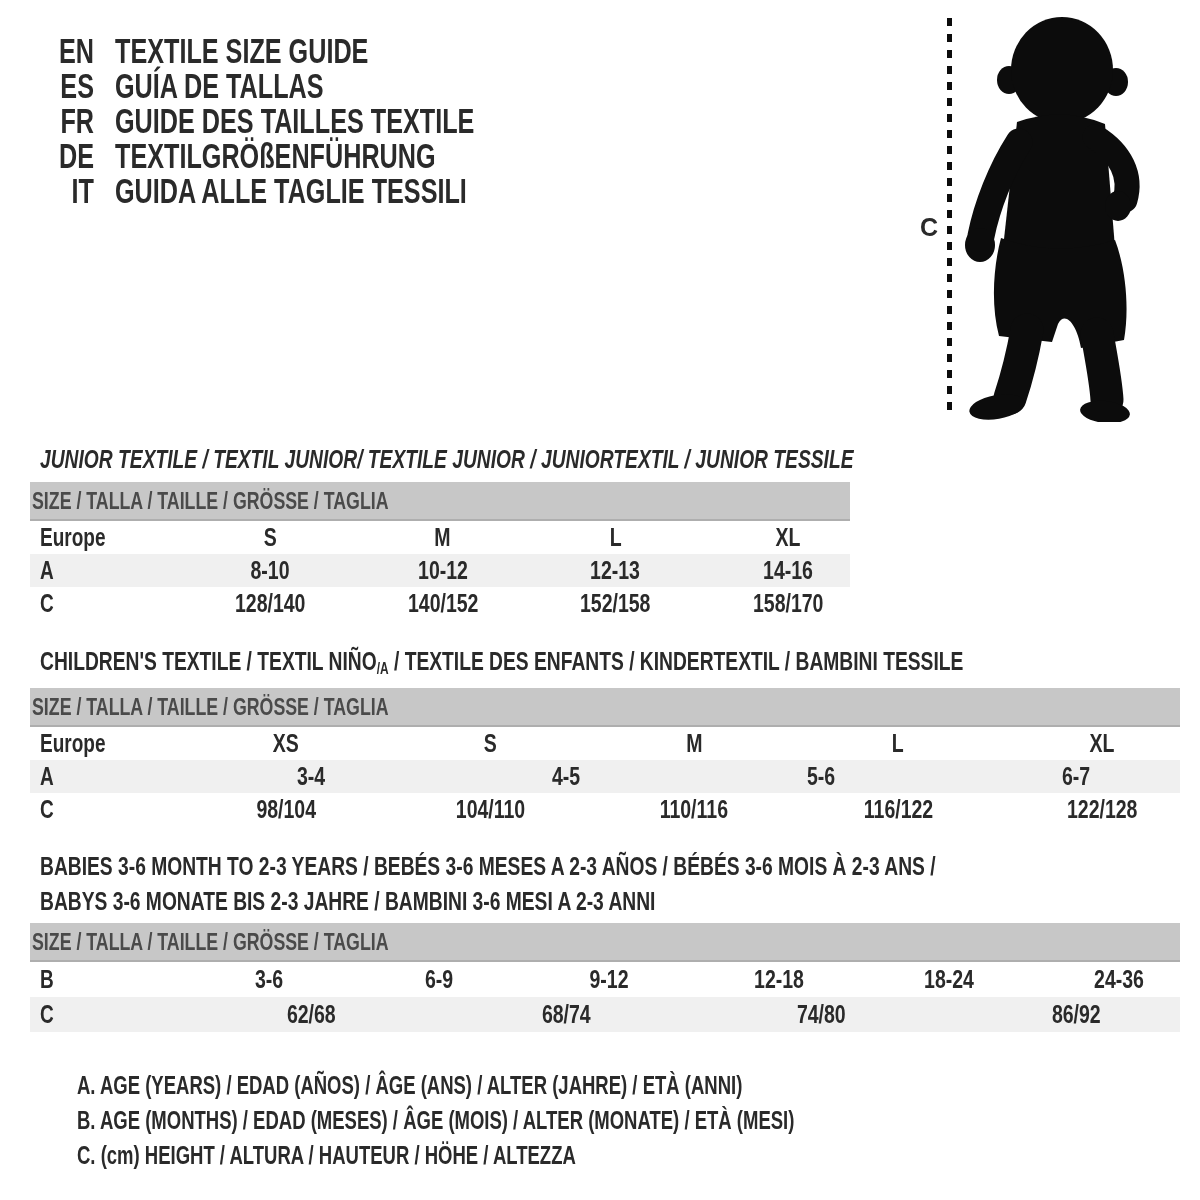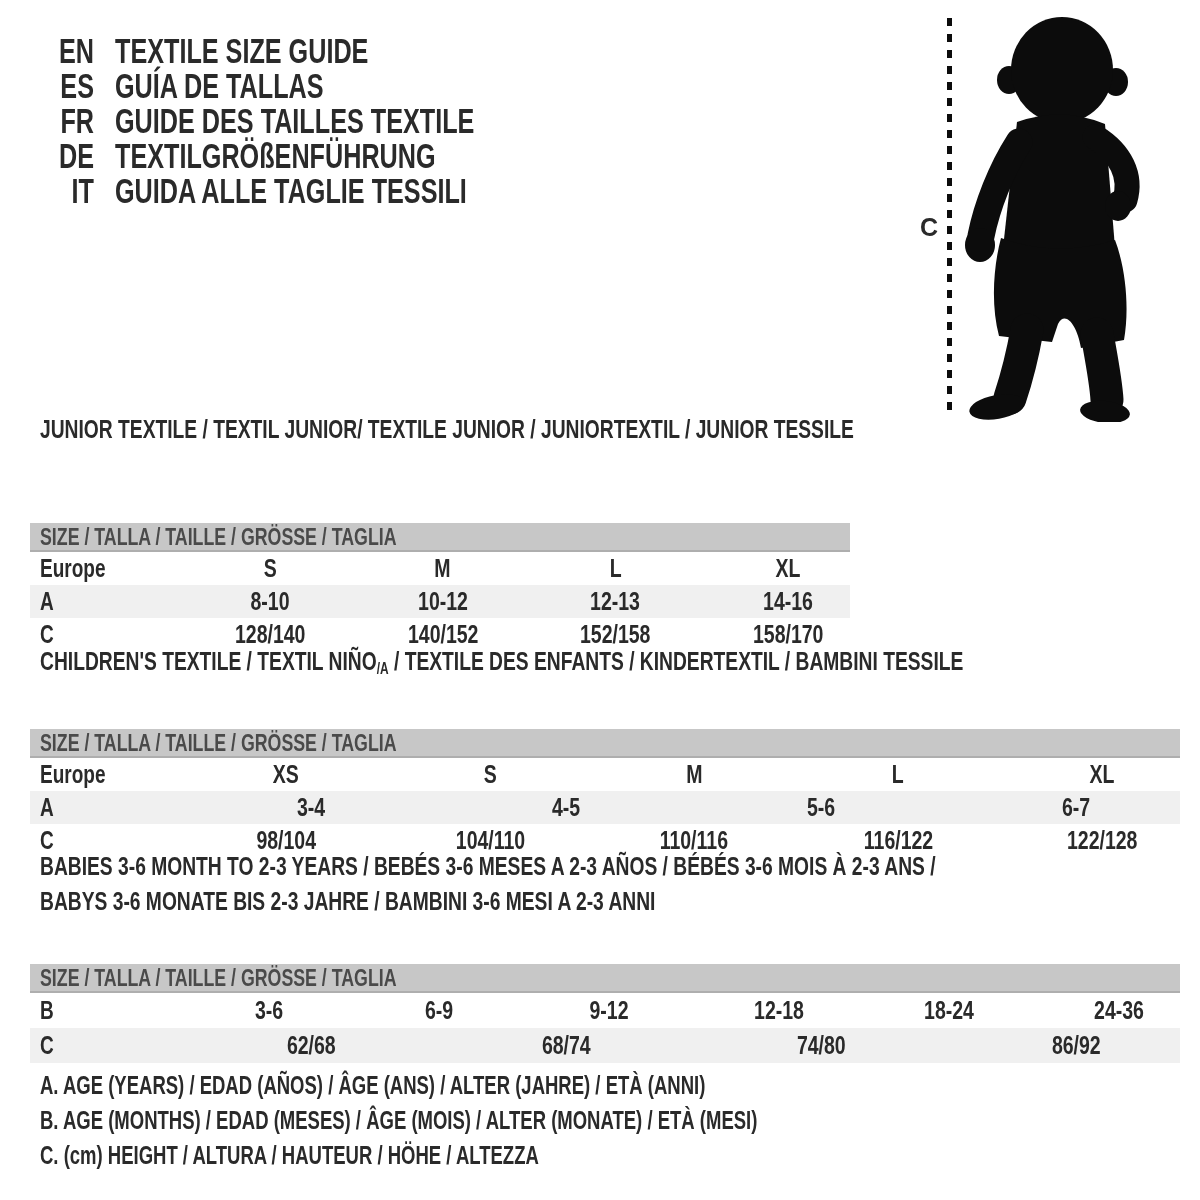--- a/index.html
+++ b/index.html
@@ -28,48 +28,48 @@
     background:repeating-linear-gradient(to bottom,var(--silhouette,#0c0c0c) 0 8px,transparent 8px 16px);
   }
   #measure-label{left:912px;top:213px;width:34px;font-size:25px;text-align:center;}
   #toddler{left:955px;top:10px;}
 
   
   .sec-title{font-size:26px;line-height:35px;}
   .sec-title .sub{font-size:0.62em;vertical-align:-0.22em;}
   .size-table{background:transparent;}
   .thead{
-    height:29px;display:flex;align-items:center;padding-left:10px;
+    height:39px;display:flex;align-items:center;padding-left:2px;
     background:var(--bar-bg,#c7c7c7);color:var(--bar-text,#4a4a4a);
     border-bottom:2px solid var(--bar-border,#adadad);
-    box-sizing:border-box;font-size:24px;margin-top:41px;
+    box-sizing:border-box;font-size:24px;
   }
   .thead span{display:inline-block;transform:scaleX(0.74);transform-origin:0 50%;white-space:nowrap;}
   .trow{display:flex;font-size:25px;gap:48px;}
   .trow.shaded{background:var(--shade-bg,#f0f0f0);}
   .rlabel{flex:0 0 130px;display:flex;align-items:center;padding-left:10px;box-sizing:border-box;}
   .rlabel span{display:inline-block;transform:scaleX(0.76);transform-origin:0 50%;white-space:nowrap;}
   .cell{flex:1;display:flex;align-items:center;justify-content:center;}
   .cell span{display:inline-block;transform:scaleX(0.78);transform-origin:50% 50%;white-space:nowrap;}
 
-  #sec-junior-title{left:40px;top:412px;}
+  #sec-junior-title{left:40px;top:442px;font-style:italic;}
   #junior-table{left:30px;top:482px;width:820px;}
   #junior-table .trow{height:33px;}
 
   #sec-children-title{left:40px;top:644px;}
   #children-table{left:30px;top:688px;width:1150px;}
   #children-table .trow{height:33px;}
 
   #sec-babies-title{left:40px;top:849px;}
   #babies-table{left:30px;top:923px;width:1150px;}
   #babies-table .trow{height:35px;}
 
   
   #legend{left:40px;top:1068px;}
-  .legend-line{height:35px;display:flex;align-items:center;font-size:25px;}
+  .legend-line{height:35px;display:flex;align-items:center;font-size:25px;margin-left:37px;}
   .legend-line span{display:inline-block;transform:scaleX(0.74);transform-origin:0 50%;white-space:nowrap;}
 </style>
 </head>
 <body style="--page-bg: #ffffff; --text: #2a2a2a; --bar-bg: #c7c7c7; --bar-border: #aeaeae; --bar-text: #4a4a4a; --shade-bg: #f0f0f0; --silhouette: #0c0c0c;">
 
 <div id="lang-list" class="abs">
     <div class="lang-row">
       <span class="lang-code">EN</span>
       <span class="lang-label">TEXTILE SIZE GUIDE</span>
     </div>

